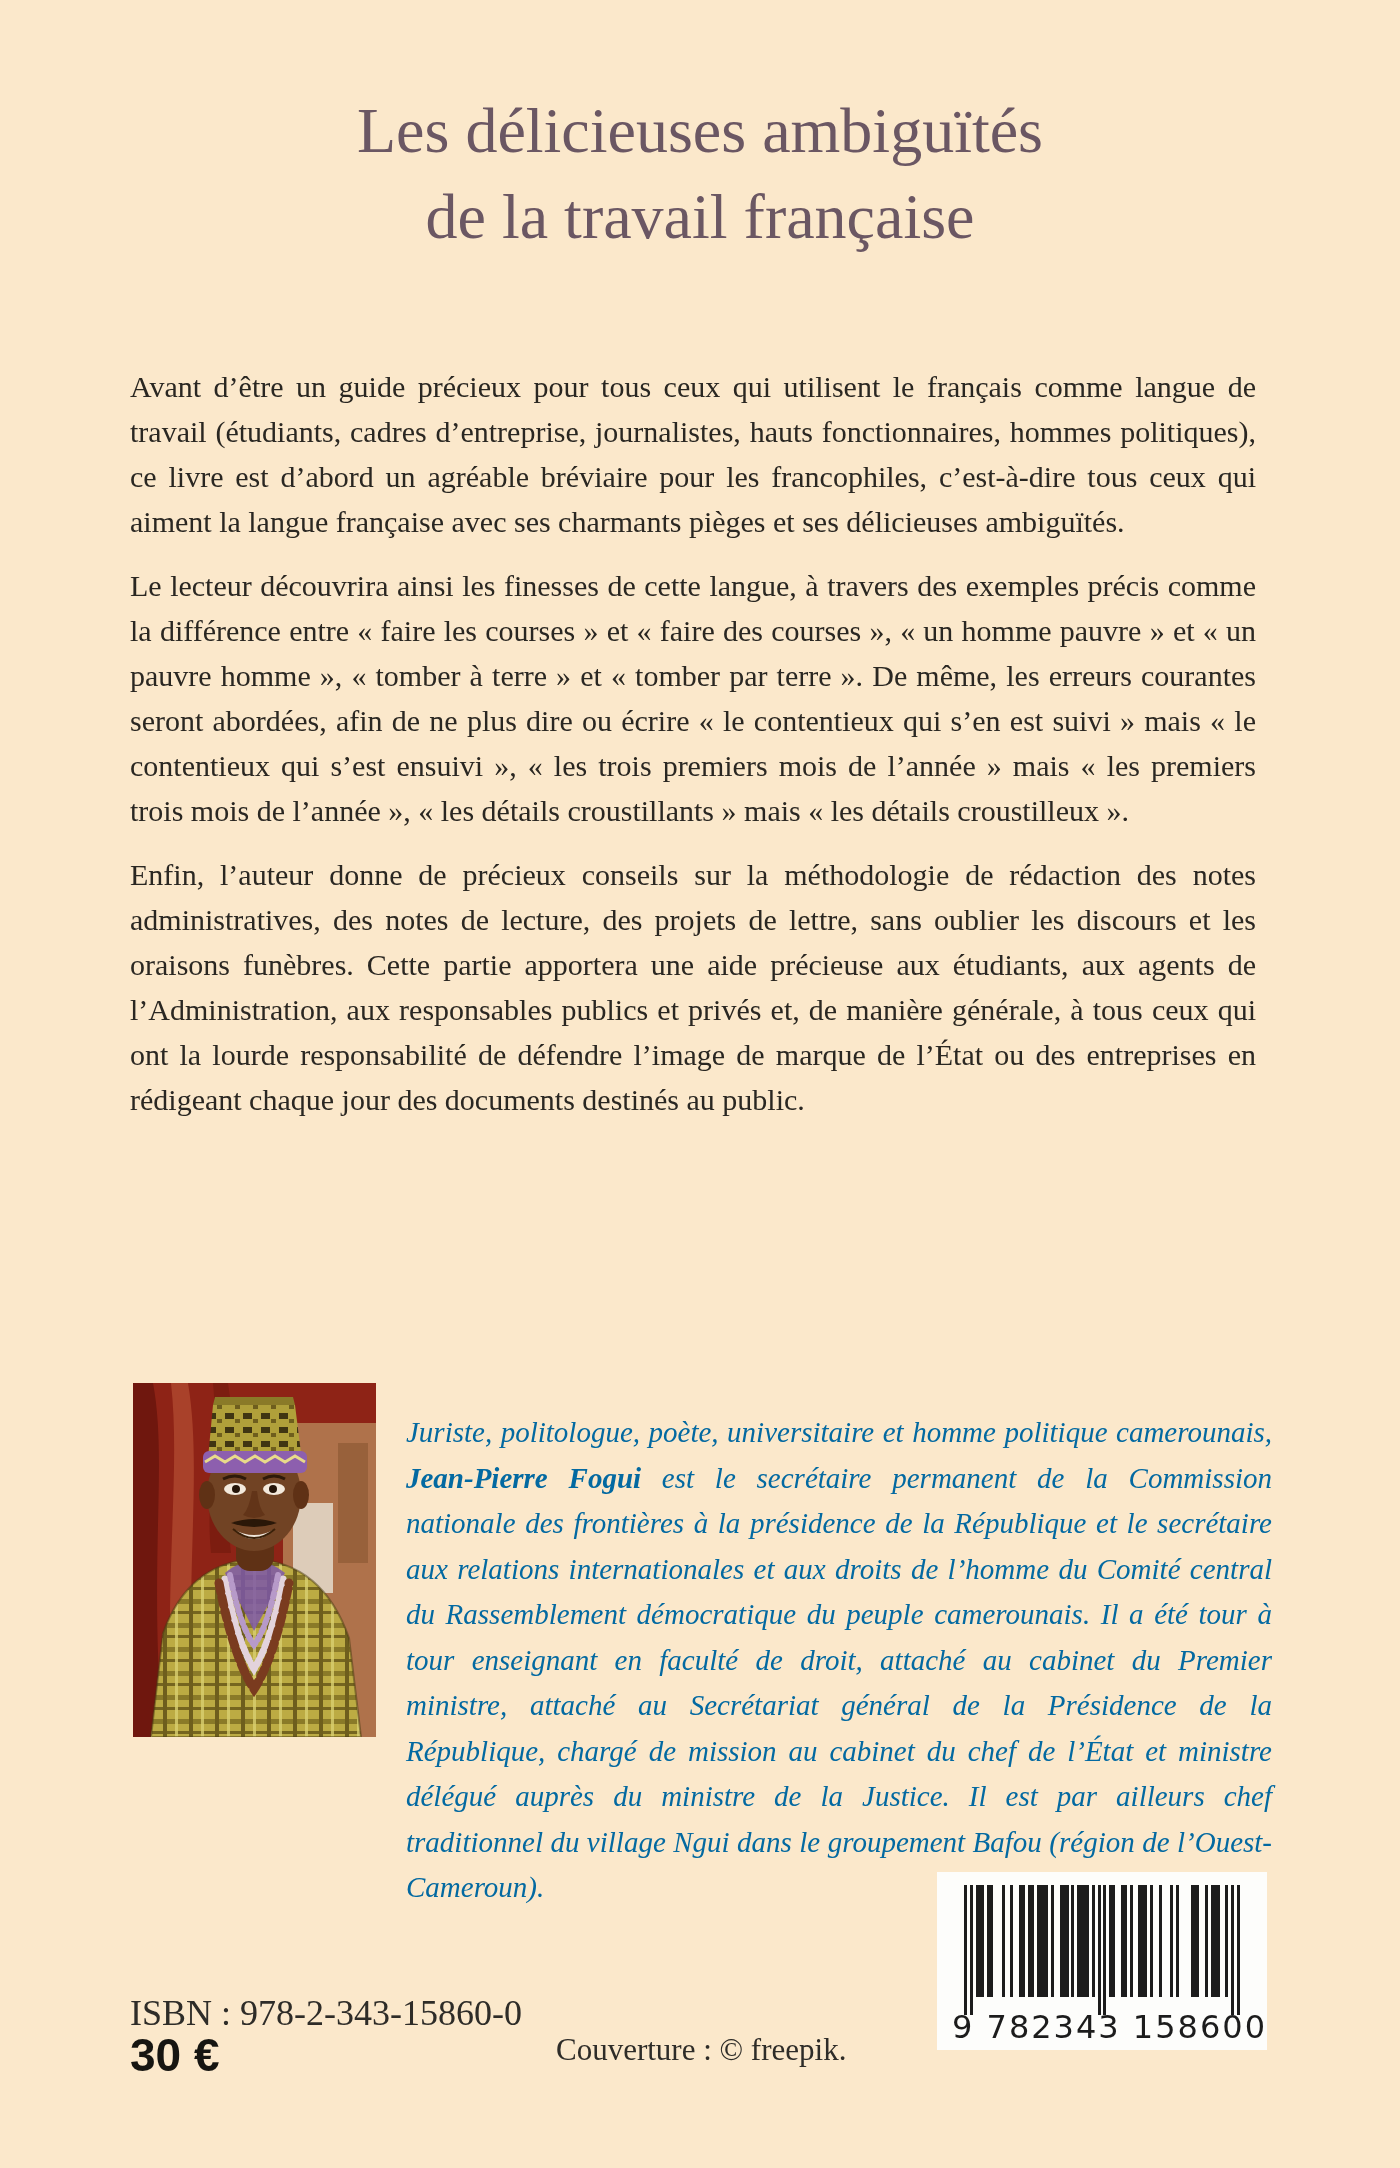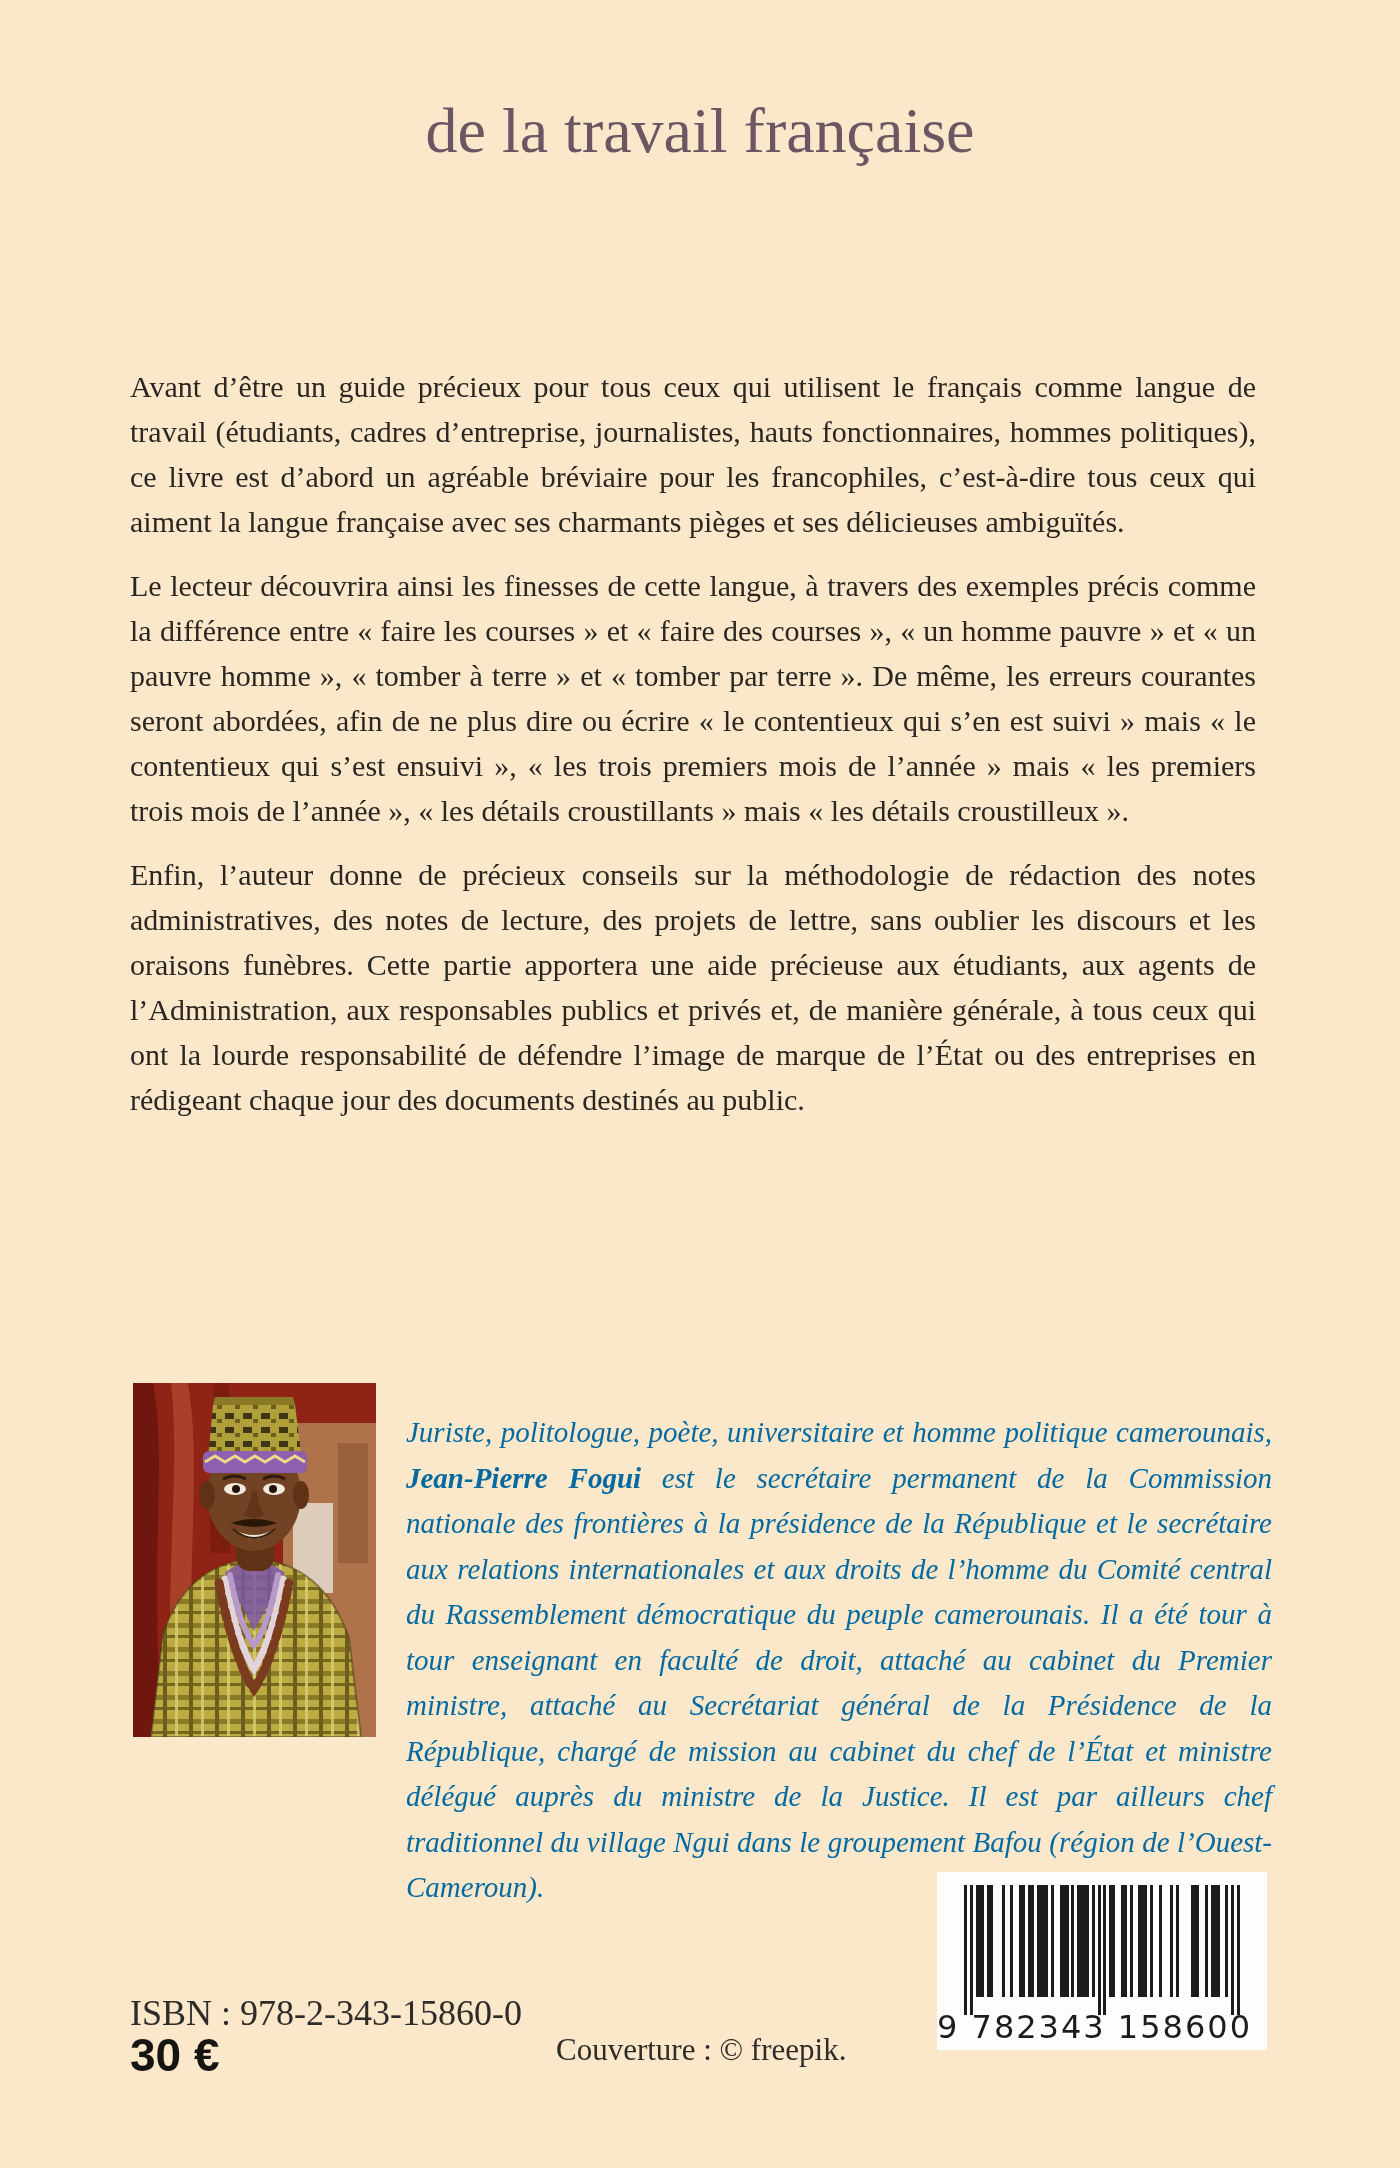--- a/index.html
+++ b/index.html
@@ -52,33 +52,34 @@
   }
   .barcode-box{
     position:absolute;left:937px;top:1872px;width:330px;height:178px;
     background:#fdfdfb;
   }
   .barcode-bars-wrap{
     position:absolute;left:27px;top:13px;width:276px;height:130px;
   }
   .barcode-digits{
     position:absolute;left:0;bottom:4px;width:100%;
-    text-align:left;
+    text-align:right;
     font-family:"DejaVu Sans", sans-serif;
     font-size:32px;color:#1c1c1c;
     letter-spacing:2px;
     white-space:pre;
   }
 </style>
 </head>
 <body>
 
 <div class="page">
 
   <div class="title">
+    <div>Les délicieuses ambiguïtés</div>
     <div>de la travail française</div>
   </div>
 
   <div class="body-text">
     <p>Avant d’être un guide précieux pour tous ceux qui utilisent le français comme langue de travail (étudiants, cadres d’entreprise, journalistes, hauts fonctionnaires, hommes politiques), ce livre est d’abord un agréable bréviaire pour les francophiles, c’est-à-dire tous ceux qui aiment la langue française avec ses charmants pièges et ses délicieuses ambiguïtés.</p>
     <p>Le lecteur découvrira ainsi les finesses de cette langue, à travers des exemples précis comme la différence entre « faire les courses » et « faire des courses », « un homme pauvre » et « un pauvre homme », « tomber à terre » et « tomber par terre ». De même, les erreurs courantes seront abordées, afin de ne plus dire ou écrire « le contentieux qui s’en est suivi » mais « le contentieux qui s’est ensuivi », « les trois premiers mois de l’année » mais « les premiers trois mois de l’année », « les détails croustillants » mais « les détails croustilleux ».</p>
     <p>Enfin, l’auteur donne de précieux conseils sur la méthodologie de rédaction des notes administratives, des notes de lecture, des projets de lettre, sans oublier les discours et les oraisons funèbres. Cette partie apportera une aide précieuse aux étudiants, aux agents de l’Administration, aux responsables publics et privés et, de manière générale, à tous ceux qui ont la lourde responsabilité de défendre l’image de marque de l’État ou des entreprises en rédigeant chaque jour des documents destinés au public.</p>
   </div>
 
   <div class="bio-photo">

